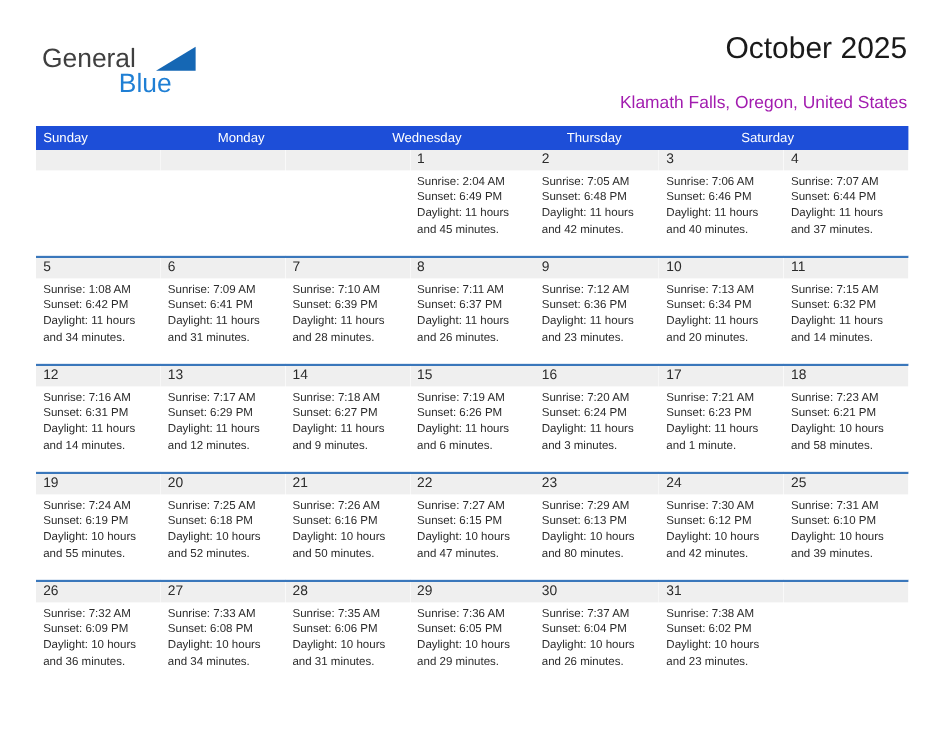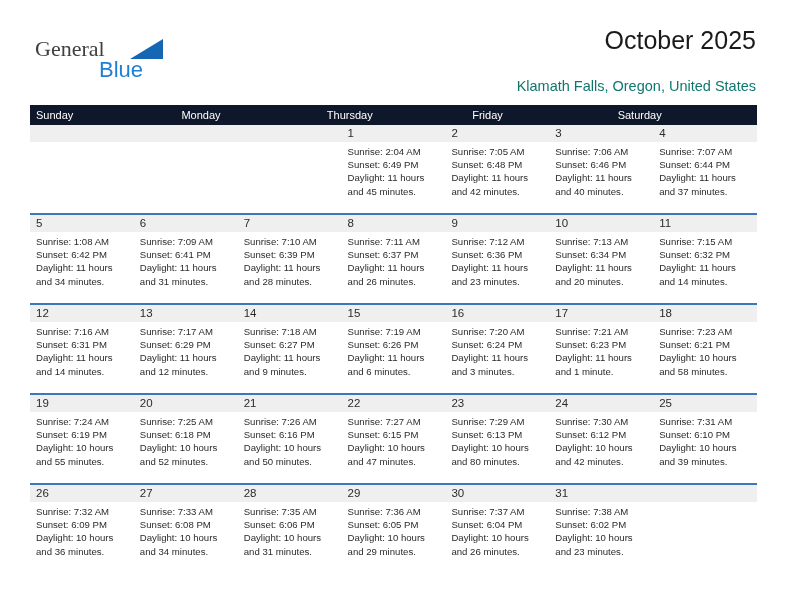--- a/index.html
+++ b/index.html
@@ -34,21 +34,21 @@
     top: 36px;
     width: 200px;
     height: 50px;
   }
   .logo-general {
     position: absolute;
     left: 0; top: 0;
     font-size: 22px;
     letter-spacing: 0px;
     color: #3f3f3f;
-    font-family: Liberation Serif, serif;
+    font-family: Liberation Sans, sans-serif;
   }
   .logo-blue {
     position: absolute;
     left: 64px; top: 21px;
     font-size: 22px;
     color: #1f7fd4;
     font-family: "Liberation Sans", sans-serif;
   }
   .logo-tri {
     position: absolute;
@@ -67,35 +67,35 @@
     font-size: 25px;
     color: #1a1a1a;
     text-align: right;
     white-space: nowrap;
   }
   .subtitle {
     position: absolute;
     right: 36px;
     top: 78px;
     font-size: 14.5px;
-    color: #0f766e;
+    color: #a21caf;
     text-align: right;
     white-space: nowrap;
   }
 
   
   .calendar {
     position: absolute;
     left: 30px;
     top: 105px;
     width: 727px;
   }
   .cal-head {
     display: flex;
-    background: #0f172a;
+    background: #1d4ed8;
     height: 20px;
   }
   .cal-head .hcell {
     flex: 1 1 0;
     color: #ffffff;
     font-size: 11px;
     line-height: 20px;
     padding-left: 6px;
     box-sizing: border-box;
     white-space: nowrap;
@@ -147,22 +147,22 @@
 
     <div class="title">October 2025</div>
     <div class="subtitle">Klamath Falls, Oregon, United States</div>
   </div>
 
   <div class="calendar">
 
     <div class="cal-head">
       <div class="hcell">Sunday</div>
       <div class="hcell">Monday</div>
+      <div class="hcell">Wednesday</div>
       <div class="hcell">Thursday</div>
-      <div class="hcell">Friday</div>
       <div class="hcell">Saturday</div>
     </div>
 
     <div id="weeks-container">
         <div class="week">
           <div class="cell empty">
             <div class="daynum-band"></div>
           </div>
           <div class="cell empty">
             <div class="daynum-band"></div>

